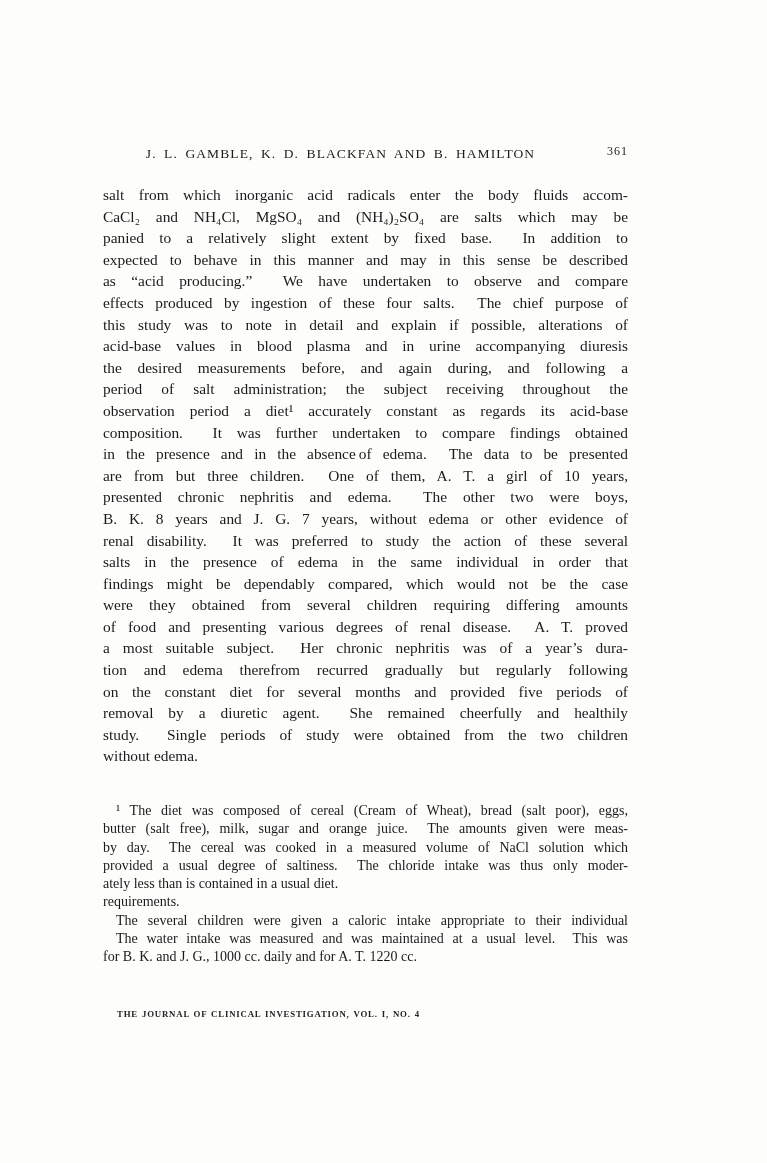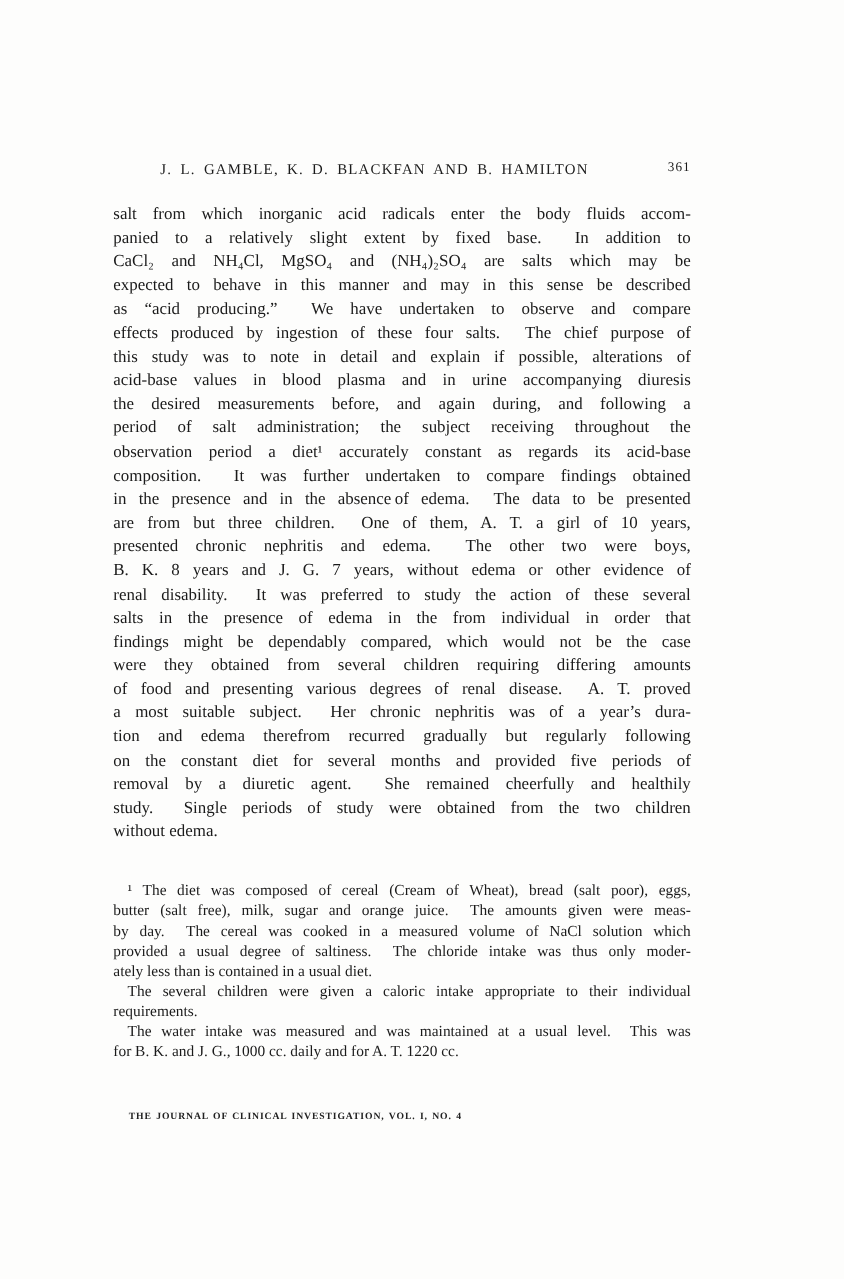--- a/index.html
+++ b/index.html
@@ -79,55 +79,55 @@
 
 <div class="page">
 
   <div class="running-head">
     <div class="authors">J. L. GAMBLE, K. D. BLACKFAN AND B. HAMILTON</div>
     <div class="page-number">361</div>
   </div>
 
   <div class="body-text">
       <div class="tline">salt from which inorganic acid radicals enter the body fluids accom-</div>
+      <div class="tline">CaCl₂ and NH₄Cl, MgSO₄ and (NH₄)₂SO₄ are salts which may be</div>
       <div class="tline">panied to a relatively slight extent by fixed base.&nbsp; In addition to</div>
-      <div class="tline">CaCl₂ and NH₄Cl, MgSO₄ and (NH₄)₂SO₄ are salts which may be</div>
       <div class="tline">expected to behave in this manner and may in this sense be described</div>
       <div class="tline">as “acid producing.”&nbsp; We have undertaken to observe and compare</div>
       <div class="tline">effects produced by ingestion of these four salts.&nbsp; The chief purpose of</div>
       <div class="tline">this study was to note in detail and explain if possible, alterations of</div>
       <div class="tline">acid-base values in blood plasma and in urine accompanying diuresis</div>
       <div class="tline">the desired measurements before, and again during, and following a</div>
       <div class="tline">period of salt administration; the subject receiving throughout the</div>
       <div class="tline">observation period a diet¹ accurately constant as regards its acid-base</div>
       <div class="tline">composition.&nbsp; It was further undertaken to compare findings obtained</div>
       <div class="tline">in the presence and in the absence of edema.&nbsp; The data to be presented</div>
       <div class="tline">are from but three children.&nbsp; One of them, A. T. a girl of 10 years,</div>
       <div class="tline">presented chronic nephritis and edema.&nbsp; The other two were boys,</div>
       <div class="tline">B. K. 8 years and J. G. 7 years, without edema or other evidence of</div>
       <div class="tline">renal disability.&nbsp; It was preferred to study the action of these several</div>
-      <div class="tline">salts in the presence of edema in the from individual in order that</div>
+      <div class="tline">salts in the presence of edema in the same individual in order that</div>
       <div class="tline">findings might be dependably compared, which would not be the case</div>
       <div class="tline">were they obtained from several children requiring differing amounts</div>
       <div class="tline">of food and presenting various degrees of renal disease.&nbsp; A. T. proved</div>
       <div class="tline">a most suitable subject.&nbsp; Her chronic nephritis was of a year’s dura-</div>
       <div class="tline">tion and edema therefrom recurred gradually but regularly following</div>
       <div class="tline">on the constant diet for several months and provided five periods of</div>
       <div class="tline">removal by a diuretic agent.&nbsp; She remained cheerfully and healthily</div>
       <div class="tline">study.&nbsp; Single periods of study were obtained from the two children</div>
       <div class="tline last">without edema.</div>
     </div>
 
   <div class="footnotes">
       <div class="tline indent">¹ The diet was composed of cereal (Cream of Wheat), bread (salt poor), eggs,</div>
       <div class="tline">butter (salt free), milk, sugar and orange juice.&nbsp; The amounts given were meas-</div>
       <div class="tline">by day.&nbsp; The cereal was cooked in a measured volume of NaCl solution which</div>
       <div class="tline">provided a usual degree of saltiness.&nbsp; The chloride intake was thus only moder-</div>
       <div class="tline last">ately less than is contained in a usual diet.</div>
+      <div class="tline last">requirements.</div>
       <div class="tline indent">The several children were given a caloric intake appropriate to their individual</div>
-      <div class="tline last">requirements.</div>
       <div class="tline indent">The water intake was measured and was maintained at a usual level.&nbsp; This was</div>
       <div class="tline last">for B. K. and J. G., 1000 cc. daily and for A. T. 1220 cc.</div>
     </div>
 
   <div class="journal-footer">THE JOURNAL OF CLINICAL INVESTIGATION, VOL. I, NO. 4</div>
 
 </div>
 
 </body></html>

